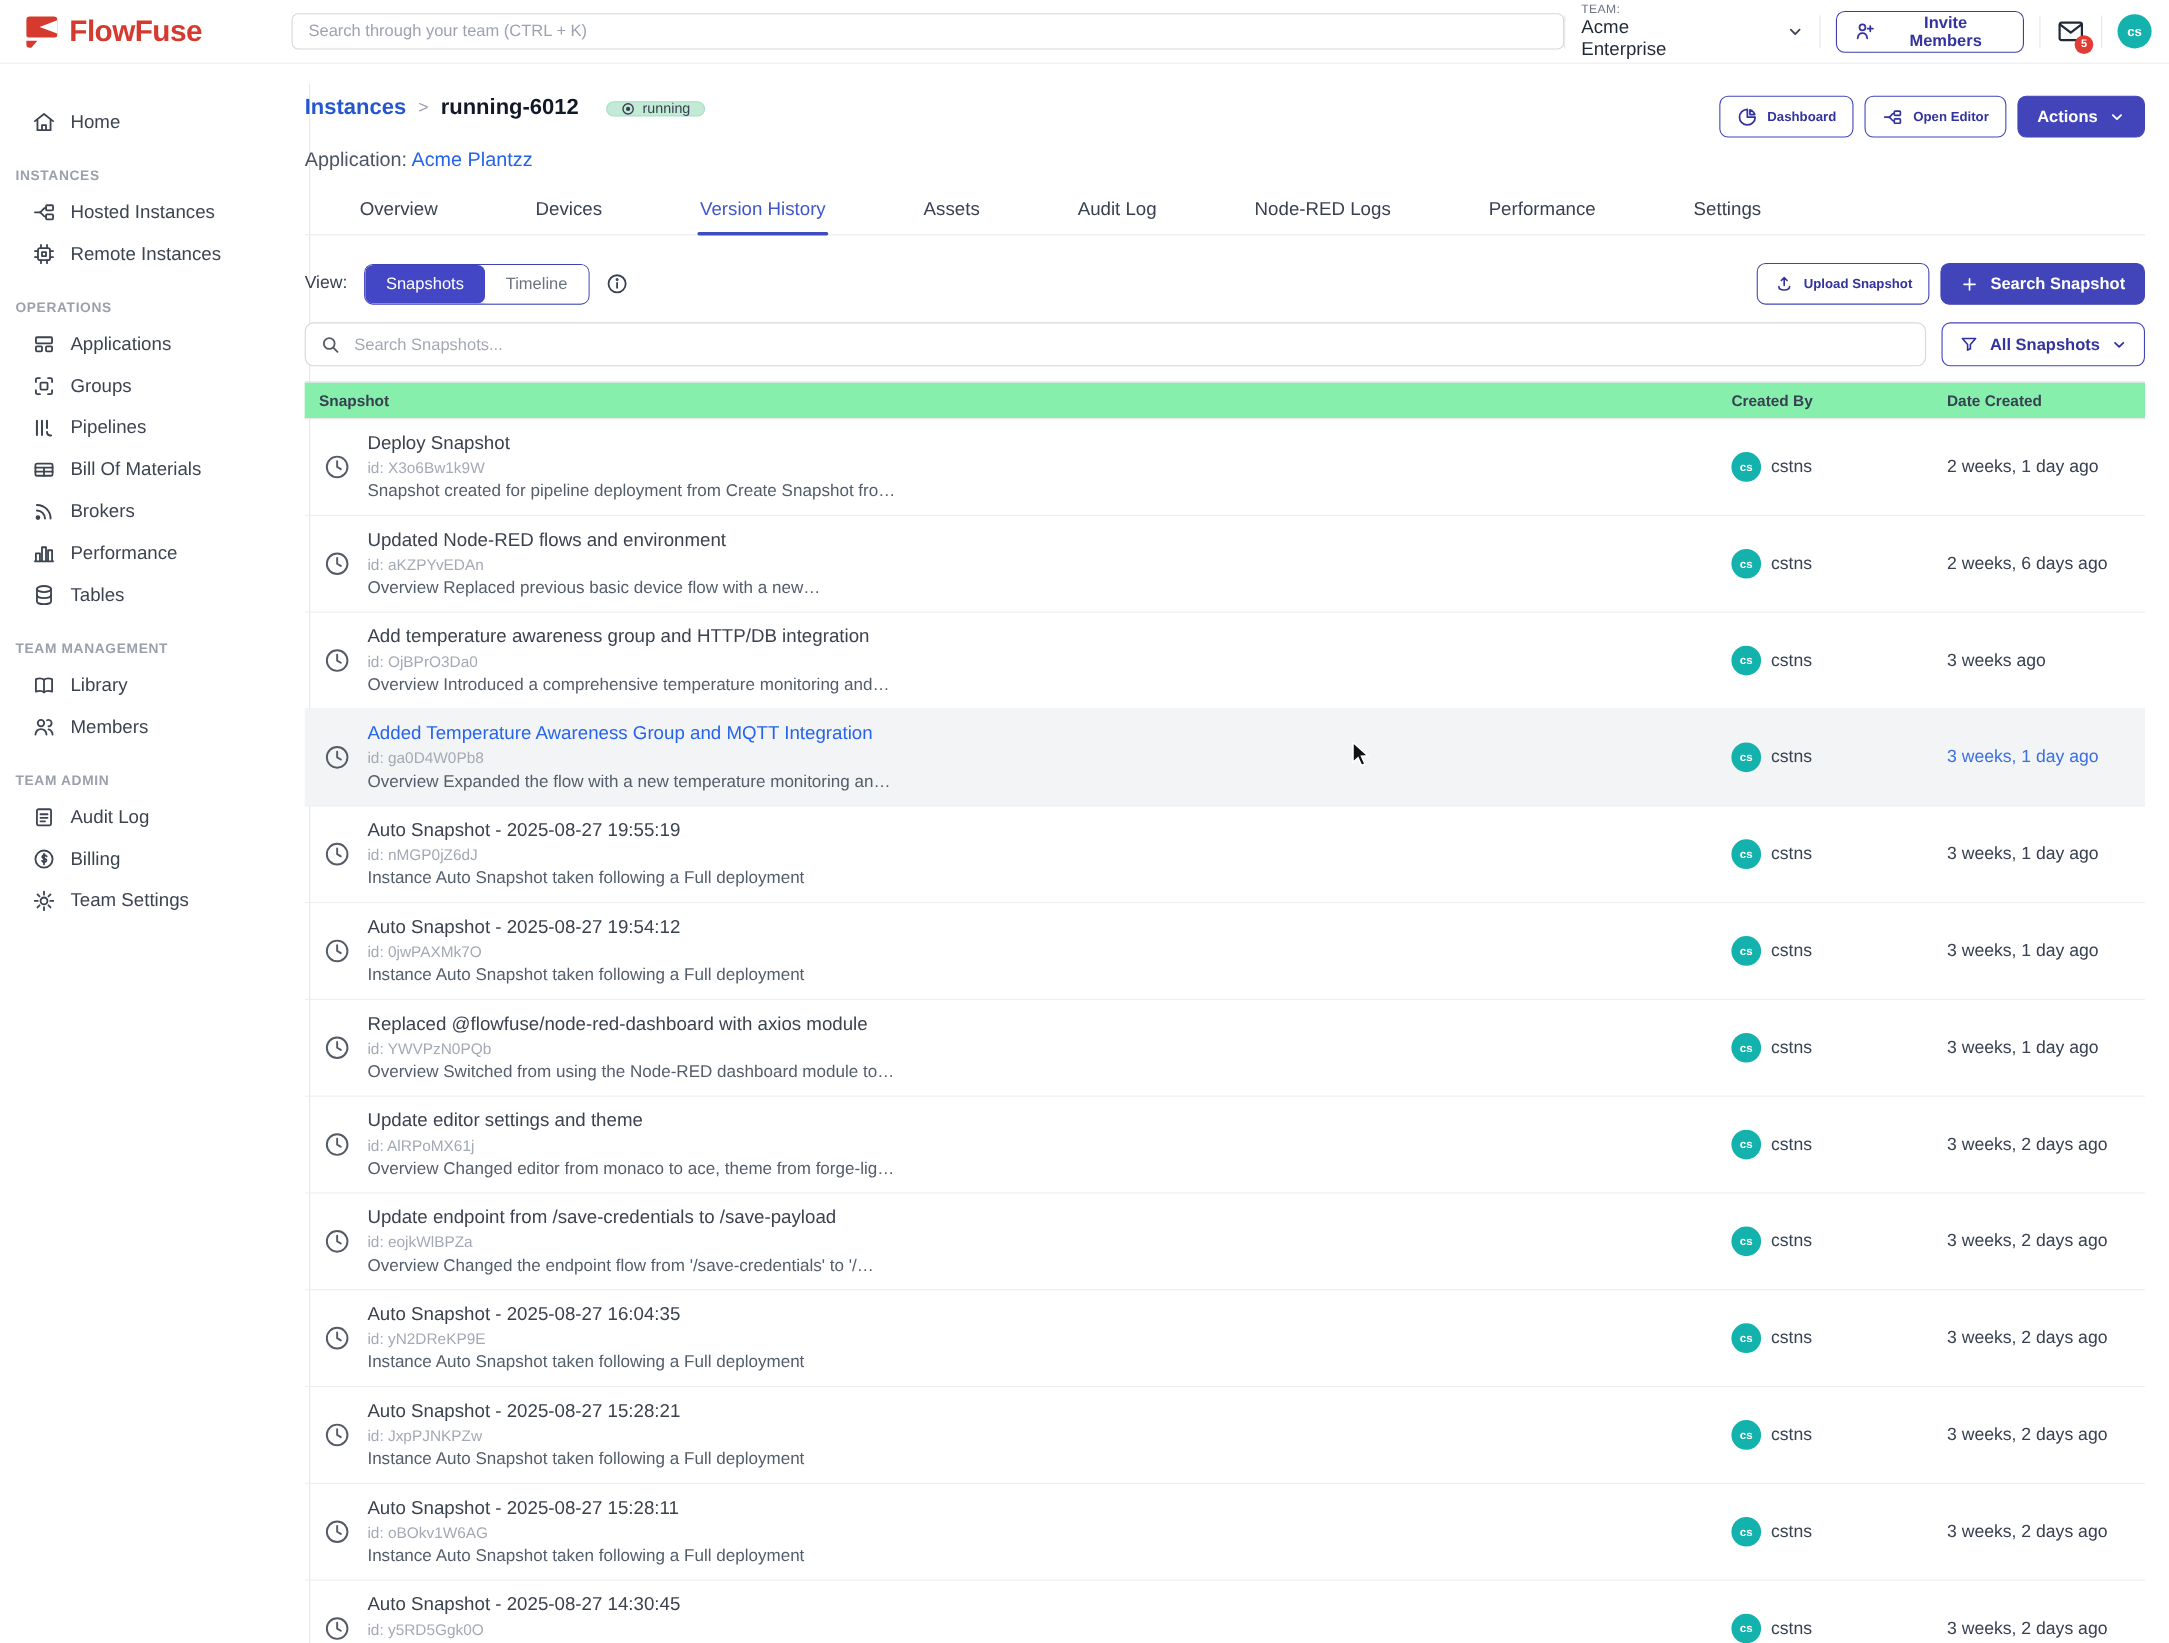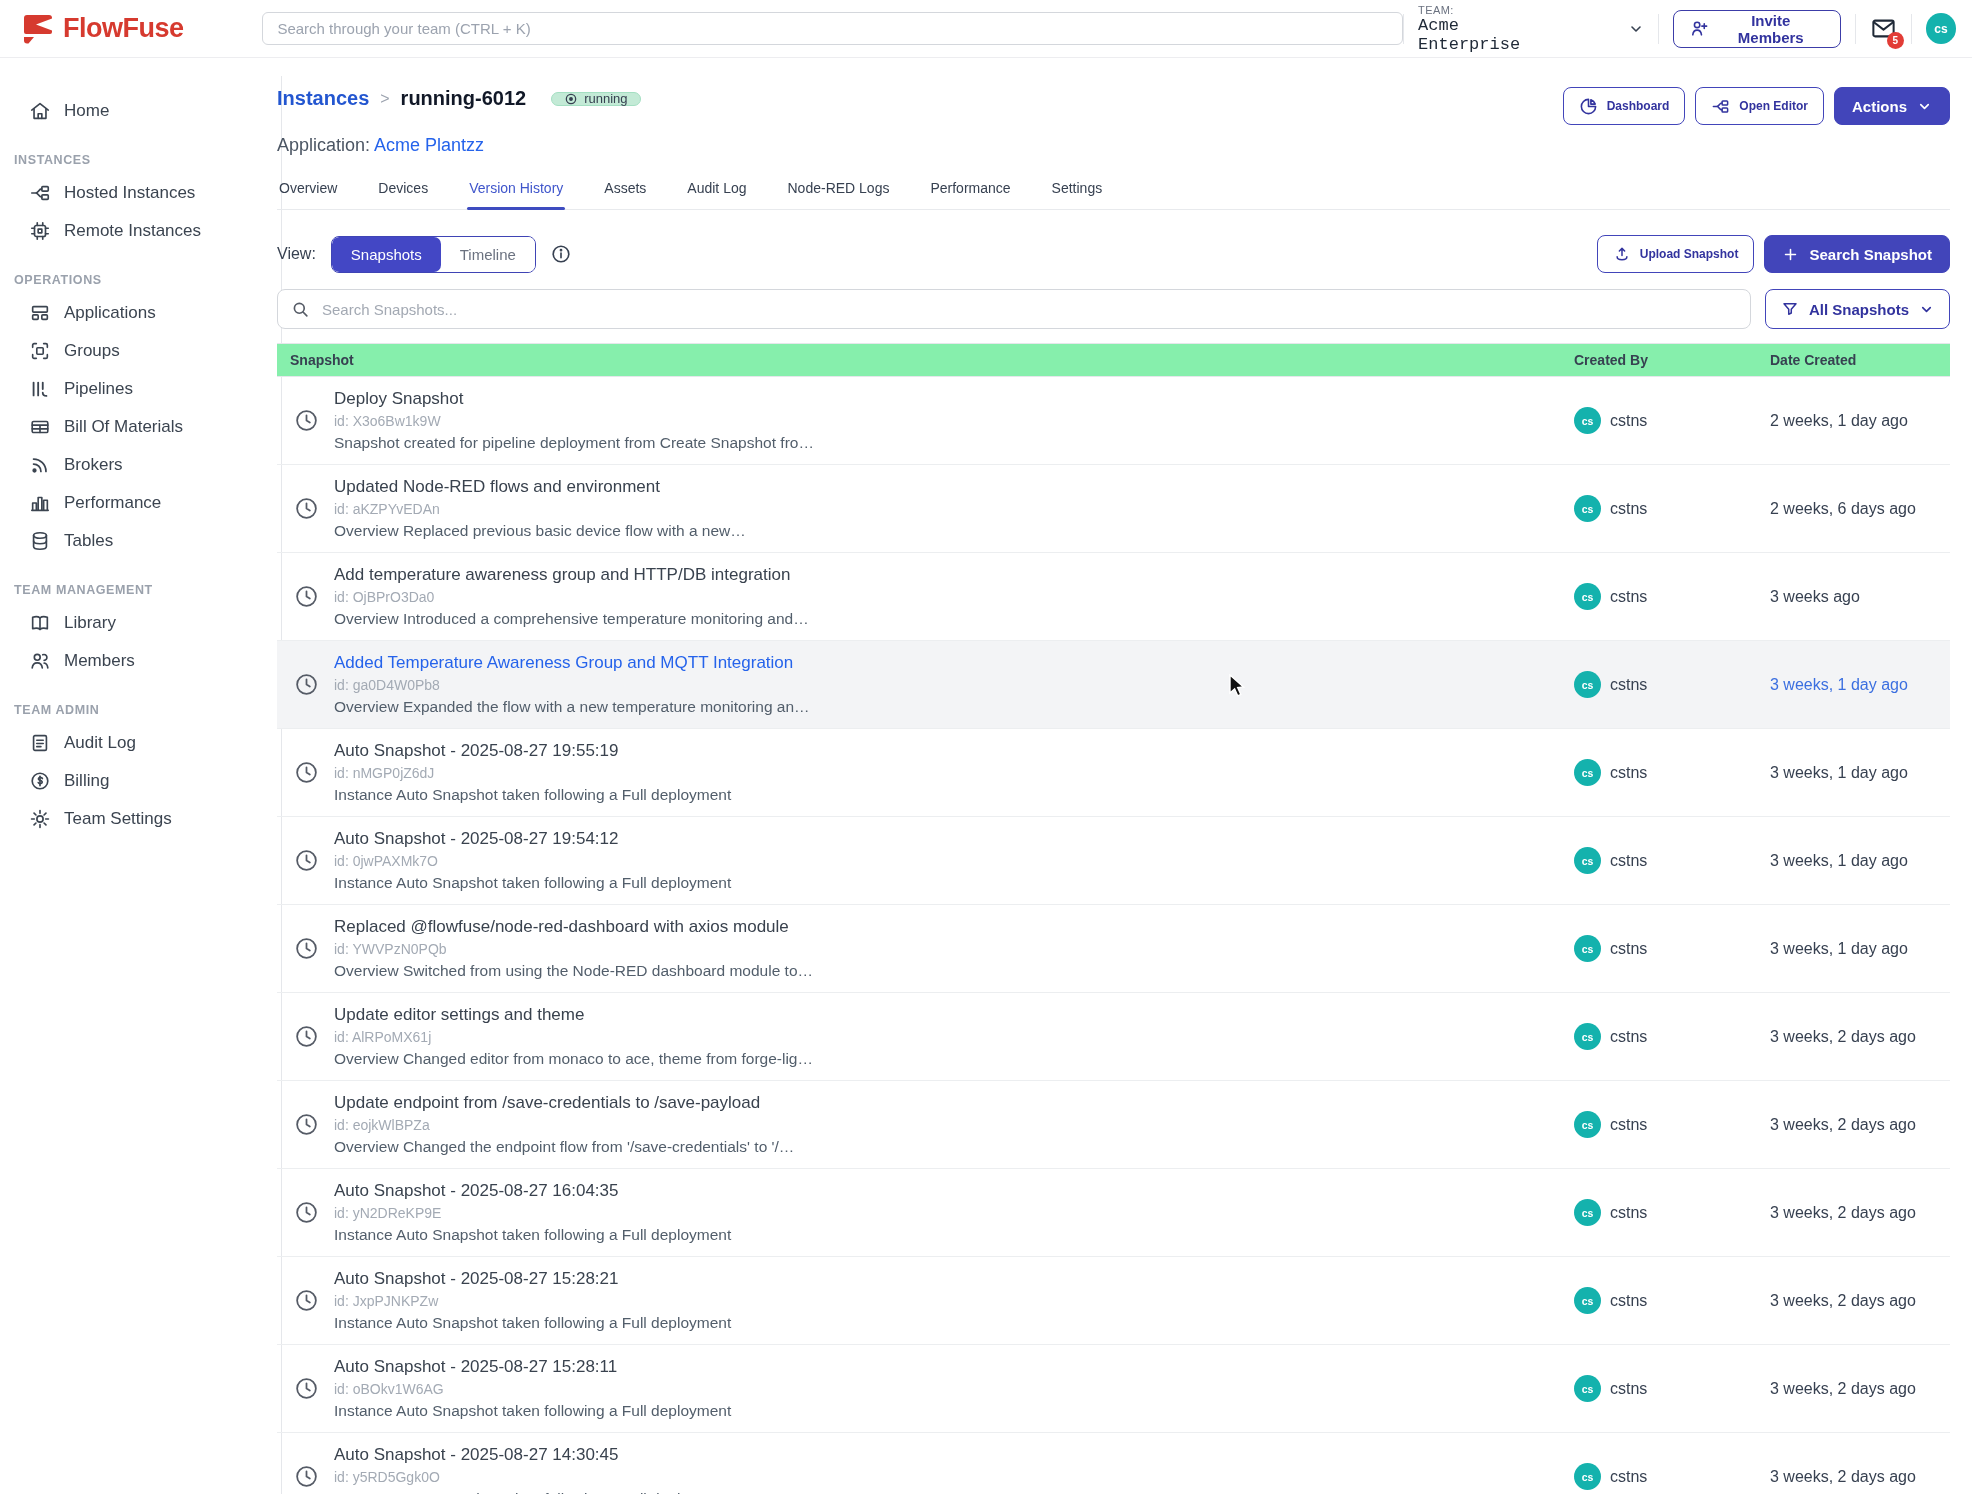--- a/index.html
+++ b/index.html
@@ -17,21 +17,21 @@
   .logo-text { font-size:27px; font-weight:700; color:#d63a2f; letter-spacing:-0.5px; }
   .team-search { width:1160px; margin-left:26px; }
   .team-search input { width:100%; height:33px; border:1px solid #d4d7dc; border-radius:6px;
             padding:0 14px; font-size:15px; color:#374151; font-family:inherit; outline:none; }
   .team-search input::placeholder { color:#9ca3af; }
   .tb-right { display:flex; align-items:center; margin-left:auto; margin-right:16px; gap:14px; }
   .vdiv { width:1px; height:30px; background:#e5e7eb; }
   .team-block { display:flex; align-items:center; gap:8px; cursor:pointer; }
   .team-texts { display:flex; flex-direction:column; }
   .team-label { font-size:11px; color:#6b7280; letter-spacing:0.4px; }
-  .team-name { font-size:17px; color:#1f2937;font-family:Liberation Mono, monospace; }
+  .team-name { font-size:17px; color:#1f2937; }
   .team-chevron { margin-left:54px; color:#374151; }
   .btn-invite { display:flex; align-items:center; gap:9px; height:38px; padding:0 16px;
             border:1.5px solid #3c3da8; border-radius:8px; background:#fff; color:#32339e;
             font-size:15px; font-weight:700; cursor:pointer; font-family:inherit; }
   .mail-wrap { position:relative; cursor:pointer; }
   .mail-badge { position:absolute; right:-7px; bottom:-7px; min-width:17px; height:17px;
             background:#e23c36; color:#fff; font-size:10px; font-weight:700; border-radius:9px;
             display:flex; align-items:center; justify-content:center; padding:0 4px; }
   .avatar { width:31px; height:31px; border-radius:50%; background:#14b2ad; color:#fff;
             font-size:12px; font-weight:700; display:flex; align-items:center;
@@ -64,21 +64,21 @@
 
   .head-btns { display:flex; gap:10px; }
   .btn-outline { display:flex; align-items:center; gap:9px; height:38px; padding:0 15px;
           border:1.5px solid #4245ba; border-radius:8px; background:#fff; color:#32339e;
           font-size:12px; font-weight:700; cursor:pointer; font-family:inherit; }
   .btn-solid { display:flex; align-items:center; gap:10px; height:38px; padding:0 17px;
           border:1.5px solid #4245ba; border-radius:8px; background:#4245ba; color:#fff;
           font-size:15px; font-weight:700; cursor:pointer; font-family:inherit; }
 
   .tabs { margin-top:18px; display:flex; gap:37px; border-bottom:1px solid #e8eaed; }
-  .tab { position:relative; font-size:14px; color:#374151; padding:6px 2px 13px; cursor:pointer; }
+  .tab { position:relative; font-size:17px; color:#374151; padding:6px 2px 13px; cursor:pointer;margin-left:48px; }
   .tab.active { color:#3f55cb; }
   .tab.active::after { content:""; position:absolute; left:0; right:0; bottom:-1px; height:3px;
           background:#3e4cc0; border-radius:2px; }
 
   .toolbar { margin-top:25px; display:flex; align-items:center; }
   .view-label { font-size:16px; color:#374151; margin-right:15px; }
   .seg { display:flex; border:1px solid #3f44b5; border-radius:8px; overflow:hidden; }
   .seg-btn { padding:9px 19px; font-size:15px; background:#fff; color:#6b7280; cursor:pointer;
           font-family:inherit; border:none; }
   .seg-btn.active { background:#4347c5; color:#fff; font-weight:400; border-radius:7px;text-align:center; }

